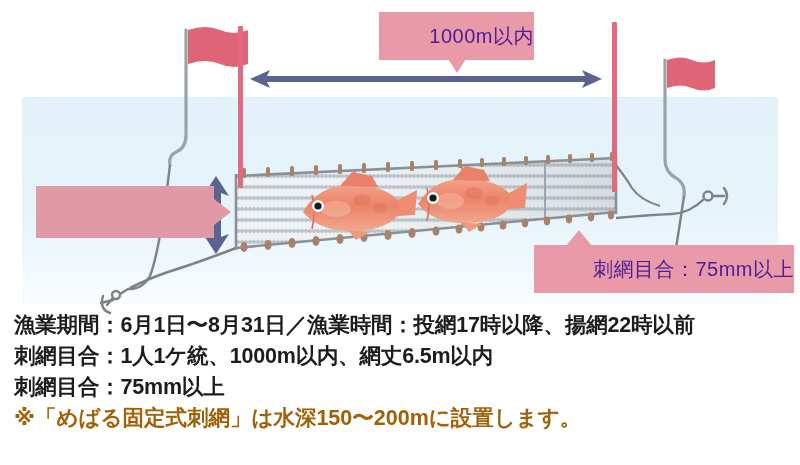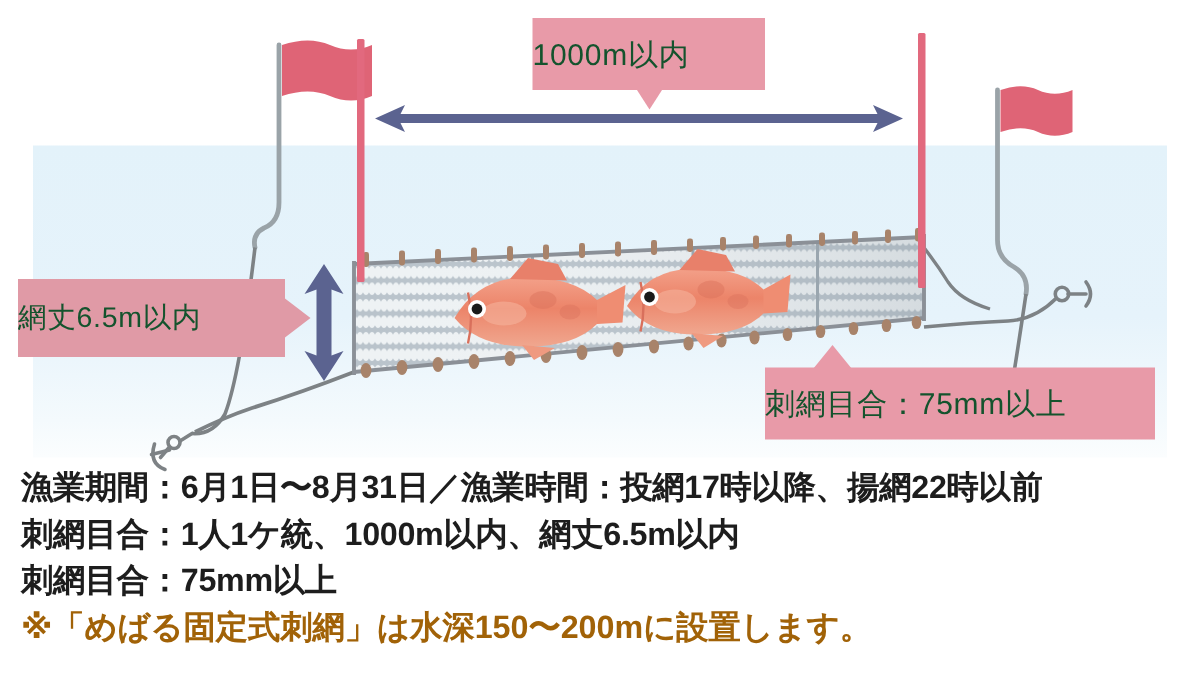--- a/index.html
+++ b/index.html
@@ -17,23 +17,23 @@
   .vline.left{left:238px;top:26px;height:162px;}
   .vline.right{left:612px;top:22px;height:170px;}
 
   
   .harrow{position:absolute;left:250px;top:70px;width:352px;height:18px;}
 
   
   .varrow{position:absolute;left:203px;top:176px;width:26px;height:78px;}
 
   
-  .label{position:absolute;background:#e89aa8;color:#14532d;
-         display:flex;align-items:center;justify-content:flex-start;
-         letter-spacing:.5px;white-space:nowrap;}
+  .label{position:absolute;background:#e89aa8;color:#4c1d95;
+         display:flex;align-items:center;justify-content:flex-end;
+         letter-spacing:.5px;white-space:nowrap;margin-left:24px;}
   .label.top{left:355px;top:12px;width:155px;height:48px;font-size:20px;}
   .label.top .tail{position:absolute;left:50%;margin-left:-9px;bottom:-13px;
         width:0;height:0;border-left:9px solid transparent;
         border-right:9px solid transparent;border-top:14px solid #e89aa8;}
   .label.left{left:12px;top:186px;width:178px;height:52px;font-size:19px;
         background:#e09aa6;}
   .label.left .tail{position:absolute;right:-17px;top:50%;margin-top:-13px;
         width:0;height:0;border-top:13px solid transparent;
         border-bottom:13px solid transparent;border-left:17px solid #e09aa6;}
   .label.br{left:510px;top:245px;width:260px;height:48px;font-size:20px;}
@@ -207,21 +207,20 @@
   <svg class="varrow" viewBox="0 0 26 78">
     <path d="M13,0 L26,20 L18,17 L18,61 L26,58 L13,78 L0,58 L8,61 L8,17 L0,20 Z" fill="#5b6390"></path>
   </svg>
 
   <div class="label top">
     <span>1000m以内</span>
     <span class="tail"></span>
   </div>
 
   <div class="label left">
-    <span>網丈6.5m以内</span>
     <span class="tail"></span>
   </div>
 
   <div class="label br">
     <span>刺網目合：75mm以上</span>
     <span class="tail"></span>
   </div>
 
   <div class="textblock">
     <div class="tline">漁業期間：6月1日〜8月31日／漁業時間：投網17時以降、揚網22時以前</div>

